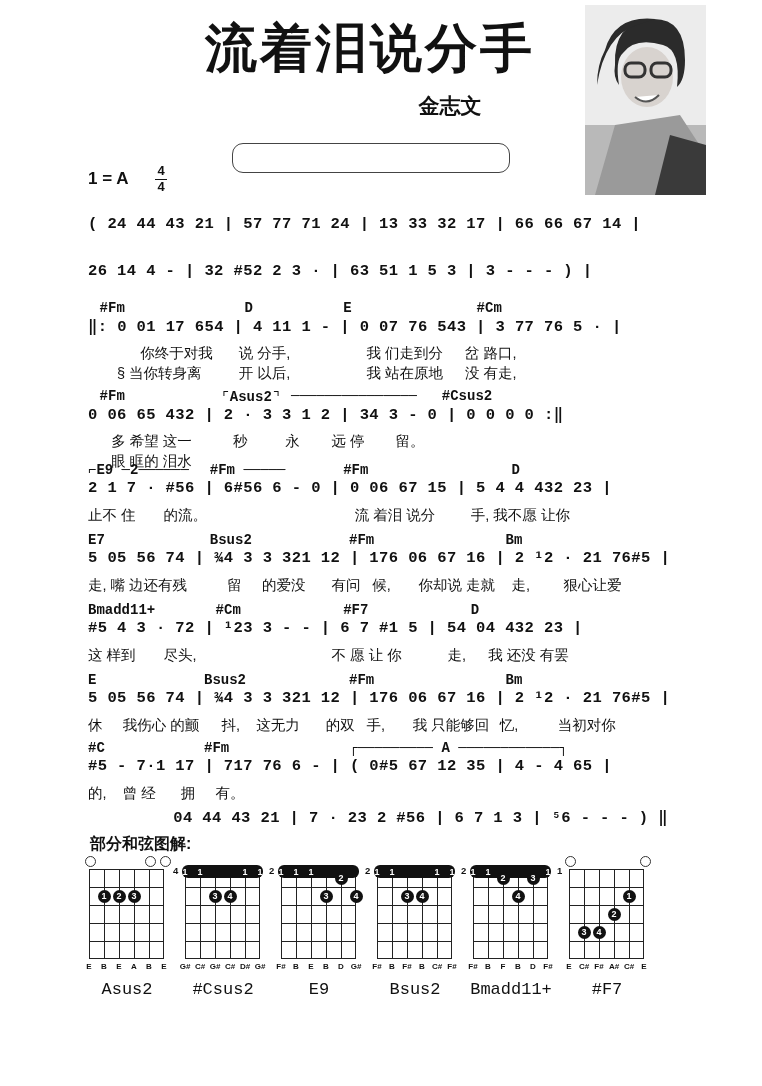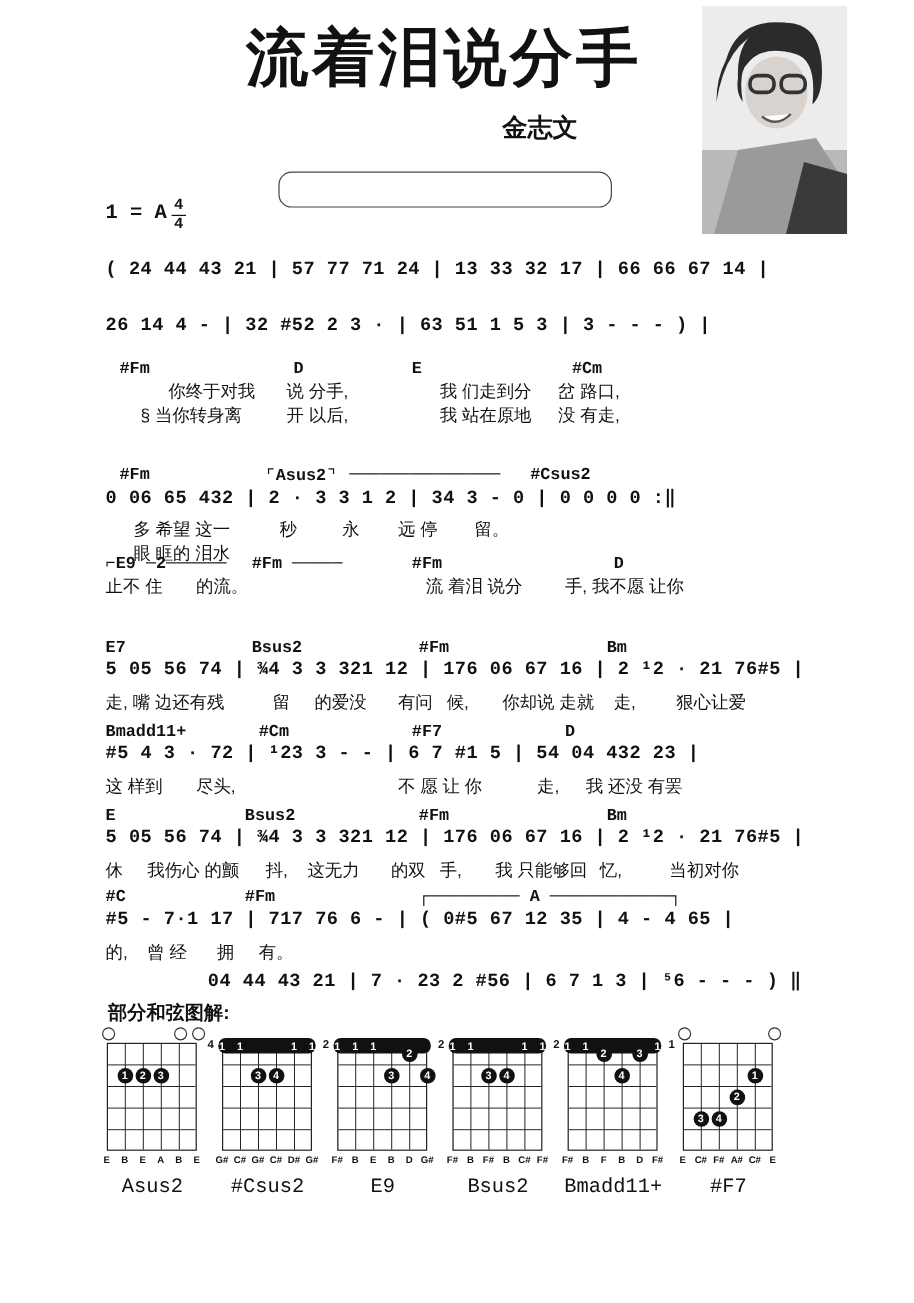--- a/index.html
+++ b/index.html
@@ -5,22 +5,22 @@
   html,body{margin:0;padding:0;}
   body{width:762px;height:1086px;background:#fff;color:#111;position:relative;overflow:hidden;
        font-family:"Liberation Sans",sans-serif;}
   .title{position:absolute;top:14px;left:110px;width:520px;text-align:center;
          font-size:52px;font-weight:bold;letter-spacing:3px;}
   .artist{position:absolute;top:92px;left:250px;width:400px;text-align:center;
           font-size:21px;font-weight:bold;}
   .infobox{position:absolute;left:232px;top:143px;width:276px;height:28px;
            border:1.5px solid #444;border-radius:11px;background:#fff;}
   .photo{position:absolute;left:585px;top:5px;width:121px;height:190px;}
-  .keyline{position:absolute;left:88px;top:164px;display:flex;align-items:center;gap:4px;
-           font-family:Liberation Mono, monospace;font-size:17px;font-weight:bold;}
+  .keyline{position:absolute;left:88px;top:164px;display:flex;align-items:center;gap:27px;
+           font-family:Liberation Sans, sans-serif;font-size:17px;font-weight:bold;}
   .meter{display:inline-flex;flex-direction:column;align-items:center;font-size:13px;line-height:1.05;font-weight:bold;}
   .meter .mt{border-bottom:1.5px solid #111;padding:0 2px 1px;}
   .music{position:absolute;left:88px;top:210px;width:580px;}
   .system{position:absolute;left:0;width:100%;}
   .chordrow{position:relative;height:17px;font-family:"Liberation Mono",monospace;
             font-size:14px;font-weight:bold;}
   .chordrow span{position:absolute;top:0;white-space:pre;}
   .notesrow{font-family:Liberation Mono, monospace;font-size:15.5px;font-weight:bold;
             letter-spacing:.4px;white-space:pre;height:27px;}
   .lyricrow{position:relative;height:20px;font-size:14.5px;}
@@ -84,20 +84,21 @@
     <div class="system" style="top: 52px;">
       <div class="notesrow">26 14 4 - | 32 #52 2 3 · | 63 51 1 5 3 | 3 - - - ) |</div>
     </div>
     <div class="system" style="top: 90px;">
       <div class="chordrow">
         <span style="left: 2%;">#Fm</span>
         <span style="left: 27%;">D</span>
         <span style="left: 44%;">E</span>
         <span style="left: 67%;">#Cm</span>
       </div>
+      <div class="notesrow">‖: 0 01 17 654 | 4 11 1 - | 0 07 76 543 | 3 77 76 5 · |</div>
       <div class="lyricrow">
         <span style="left: 9%;">你终于对我</span>
         <span style="left: 26%;">说 分手,</span>
         <span style="left: 48%;">我 们走到分</span>
         <span style="left: 65%;">岔 路口,</span>
       </div>
       <div class="lyricrow">
         <span style="left: 5%;">§ 当你转身离</span>
         <span style="left: 26%;">开 以后,</span>
         <span style="left: 48%;">我 站在原地</span>
@@ -123,20 +124,21 @@
         <span style="left: 4%;">眼 眶的 泪水</span>
       </div>
     </div>
     <div class="system" style="top: 252px;">
       <div class="chordrow">
         <span style="left: 0%;">⌐E9 ─2──────</span>
         <span style="left: 21%;">#Fm ─────</span>
         <span style="left: 44%;">#Fm</span>
         <span style="left: 73%;">D</span>
       </div>
+      <div class="notesrow">2 1 7 · #56 | 6#56 6 - 0 | 0 06 67 15 | 5 4 4 432 23 |</div>
       <div class="lyricrow">
         <span style="left: 0%;">止不 住</span>
         <span style="left: 13%;">的流。</span>
         <span style="left: 46%;">流 着泪 说分</span>
         <span style="left: 66%;">手, 我不愿 让你</span>
       </div>
     </div>
     <div class="system" style="top: 322px;">
       <div class="chordrow">
         <span style="left: 0%;">E7</span>

